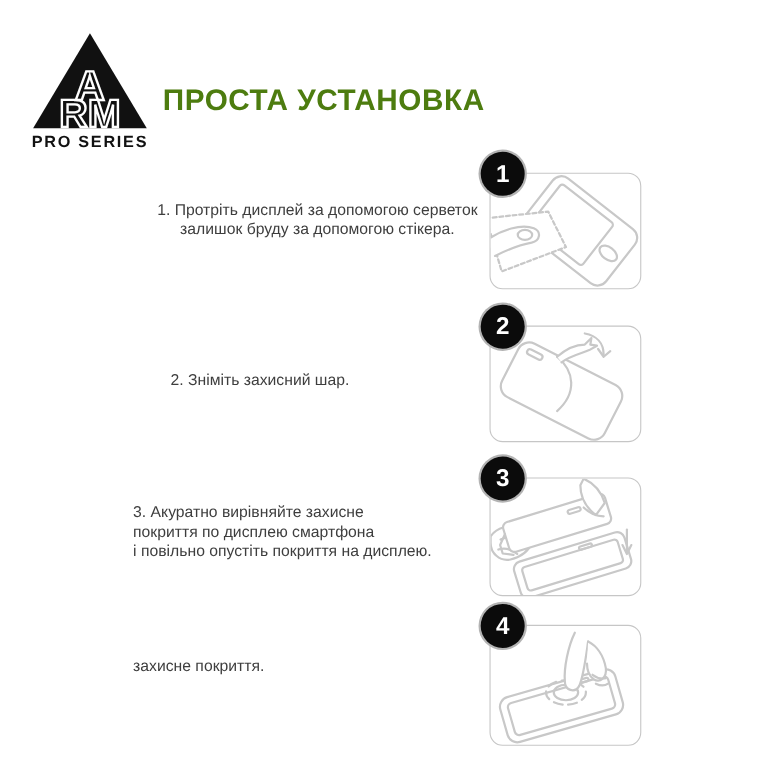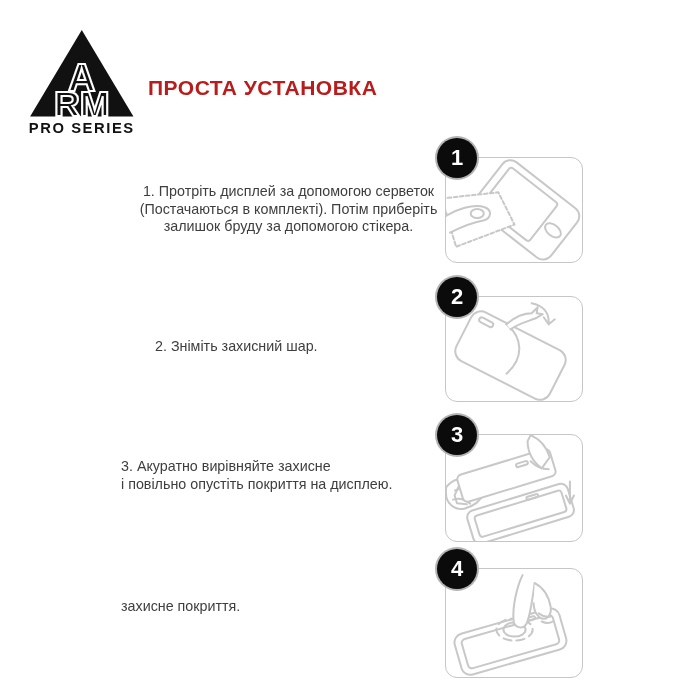--- a/index.html
+++ b/index.html
@@ -5,21 +5,21 @@
   html,body{margin:0;padding:0;background:#fff;}
   .canvas{
     position:relative;width:700px;height:700px;background:#ffffff;
     font-family:"Liberation Sans", sans-serif;overflow:hidden;
   }
   
   .logo{position:absolute;left:28px;top:28px;width:116px;height:106px;}
   
   .title{
     position:absolute;left:148px;top:76px;
-    font-size:21px;font-weight:bold;color:#b91c1c;letter-spacing:.5px;
+    font-size:27px;font-weight:bold;color:#4d7c0f;letter-spacing:.5px;
     white-space:nowrap;
   }
   
   .step-text{
     position:absolute;left:121px;width:335px;
     font-size:14.3px;line-height:17.5px;color:#3e3e3e;
   }
   .step-text div{white-space:nowrap;}
   .t1{top:183px;text-align:center;} .t2{top:338px;margin-left:34px;} .t3{top:458px;} .t4{top:598px;}
   
@@ -54,21 +54,20 @@
       <text x="51" y="60" text-anchor="middle" font-family="Liberation Sans, sans-serif" font-weight="bold" font-size="36" fill="none" stroke="#ffffff" stroke-width="2">A</text>
       <text x="51" y="83" text-anchor="middle" font-family="Liberation Sans, sans-serif" font-weight="bold" font-size="34" fill="none" stroke="#ffffff" stroke-width="2">RM</text>
       <text x="51" y="100" text-anchor="middle" font-family="Liberation Sans, sans-serif" font-weight="bold" font-size="14" letter-spacing="1.5" fill="#111111">PRO SERIES</text>
     </svg>
   </div>
 
   <div class="title">ПРОСТА УСТАНОВКА</div>
 
   <div class="step-text t1">
     <div>1. Протріть дисплей за допомогою серветок</div>
-    <div>(Постачаються в комплекті). Потім приберіть</div>
     <div>залишок бруду за допомогою стікера.</div>
   </div>
   <div class="badge n1">
     <span>1</span>
   </div>
   <div class="illus-box b1">
     <svg viewBox="0 0 135 103">
 
       <g transform="translate(80,50) rotate(38)">
         <rect class="artf" x="-46" y="-30" width="94" height="62" rx="10"></rect>
@@ -101,20 +100,21 @@
 
       <path class="artf" d="M60,27 C68,20 77,16 85,16 l6,-6 -1,6 6,1 -7,4 C82,24 72,26 64,32"></path>
 
       <path class="art" d="M85,6 C96,8 102,15 102,25"></path>
       <path class="art" d="M97,20 l5,7 6,-5"></path>
     </svg>
   </div>
 
   <div class="step-text t3">
     <div>3. Акуратно вирівняйте захисне</div>
+    <div>покриття по дисплею смартфона</div>
     <div>і повільно опустіть покриття на дисплею.</div>
   </div>
   <div class="badge n3">
     <span>3</span>
   </div>
   <div class="illus-box b3">
     <svg viewBox="0 0 135 105">
 
       <g transform="translate(74,78) rotate(-17)">
         <rect class="artf" x="-52" y="-17" width="104" height="34" rx="7"></rect>

